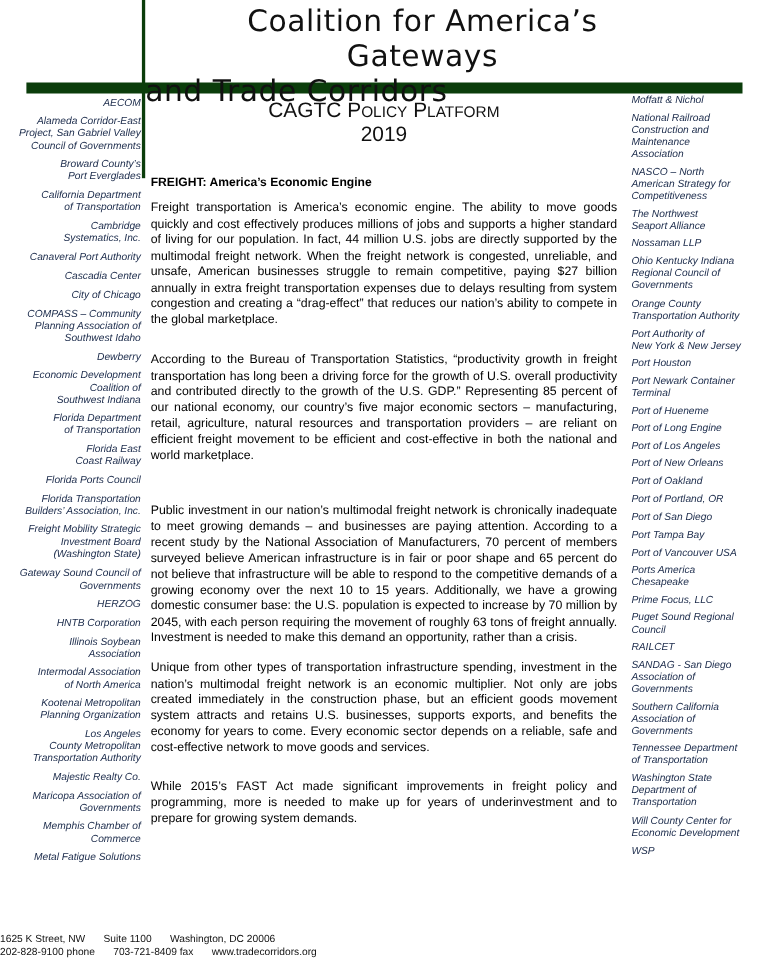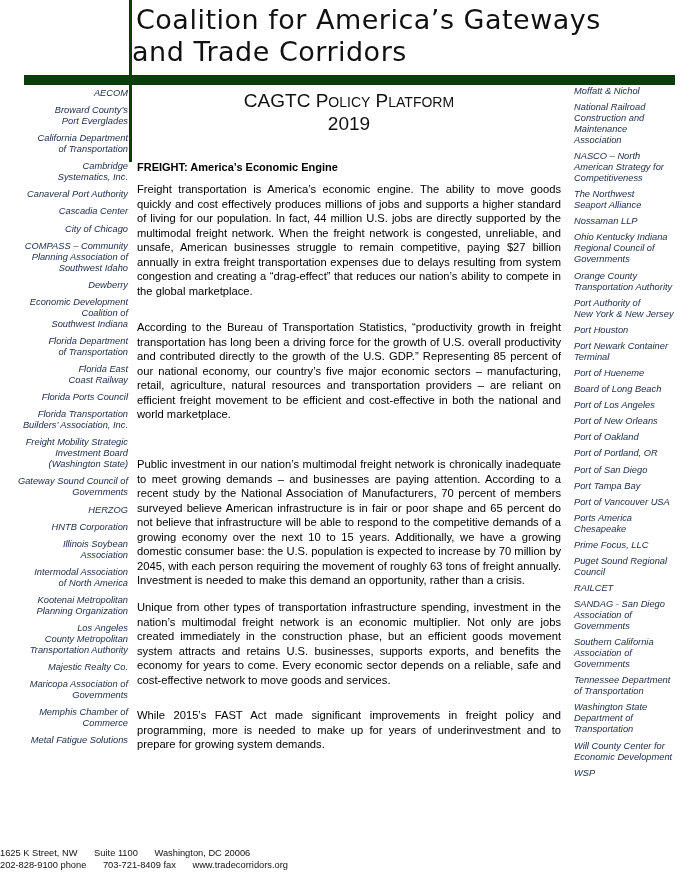--- a/index.html
+++ b/index.html
@@ -1,20 +1,20 @@
 <!DOCTYPE html>
 <html><head>
 <meta charset="utf-8">
 <style>
   html, body { margin: 0; padding: 0; background: #ffffff; }
   body { width: 689px; height: 889px; position: relative; overflow: hidden; font-family: "Liberation Sans", sans-serif; color: #000; }
   .vline { position: absolute; left: 129px; top: 0; width: 3px; height: 162px; background: #0b3d0b; }
   .hbar { position: absolute; left: 24px; top: 75px; width: 651px; height: 10px; background: #0b3d0b; }
   .title { position: absolute; left: 132px; top: 4px; width: 484px; font-family: "DejaVu Sans", sans-serif; font-size: 27px; line-height: 32px; color: #111; letter-spacing: 0.5px; }
-  .title .l1 { display: block; text-align: left; padding-left: 4px; }
+  .title .l1 { display: block; text-align: center; padding-left: 20px; }
   .title .l2 { display: block; text-align: left; }
   .leftcol { position: absolute; left: 0; top: 88px; width: 128px; text-align: right; font-style: italic; font-size: 9.3px; line-height: 11px; color: #1a2a4a; }
   .leftcol .m { margin-bottom: 6.1px; }
   .rightcol { position: absolute; left: 574px; top: 86px; width: 112px; text-align: left; font-style: italic; font-size: 9.3px; line-height: 11px; color: #1a2a4a; }
   .rightcol .m { margin-bottom: 5.1px; }
   .main { position: absolute; left: 137px; top: 90px; width: 424px; }
   .platform { text-align: center; font-size: 19px; line-height: 22px; color: #111; }
   .platform .sc-big { font-size: 19px; }
   .platform .sc-small { font-size: 14px; margin-top: 32px; }
   .section { margin-top: 26px; font-weight: bold; font-size: 11px; }
@@ -36,20 +36,25 @@
 <div class="title">
   <span class="l1">Coalition for America’s Gateways</span>
   <span class="l2">and Trade Corridors</span>
 </div>
 
 <div class="leftcol" id="leftcol">
     <div class="m">
       <div>AECOM</div>
     </div>
     <div class="m">
+      <div>Alameda Corridor-East</div>
+      <div>Project, San Gabriel Valley</div>
+      <div>Council of Governments</div>
+    </div>
+    <div class="m">
       <div>Broward County’s</div>
       <div>Port Everglades</div>
     </div>
     <div class="m">
       <div>California Department</div>
       <div>of Transportation</div>
     </div>
     <div class="m">
       <div>Cambridge</div>
       <div>Systematics, Inc.</div>
@@ -177,21 +182,21 @@
       <div>Port Houston</div>
     </div>
     <div class="m">
       <div>Port Newark Container</div>
       <div>Terminal</div>
     </div>
     <div class="m">
       <div>Port of Hueneme</div>
     </div>
     <div class="m">
-      <div>Board of Long Beach</div>
+      <div>Port of Long Engine</div>
     </div>
     <div class="m">
       <div>Port of Los Angeles</div>
     </div>
     <div class="m">
       <div>Port of New Orleans</div>
     </div>
     <div class="m">
       <div>Port of Oakland</div>
     </div>

